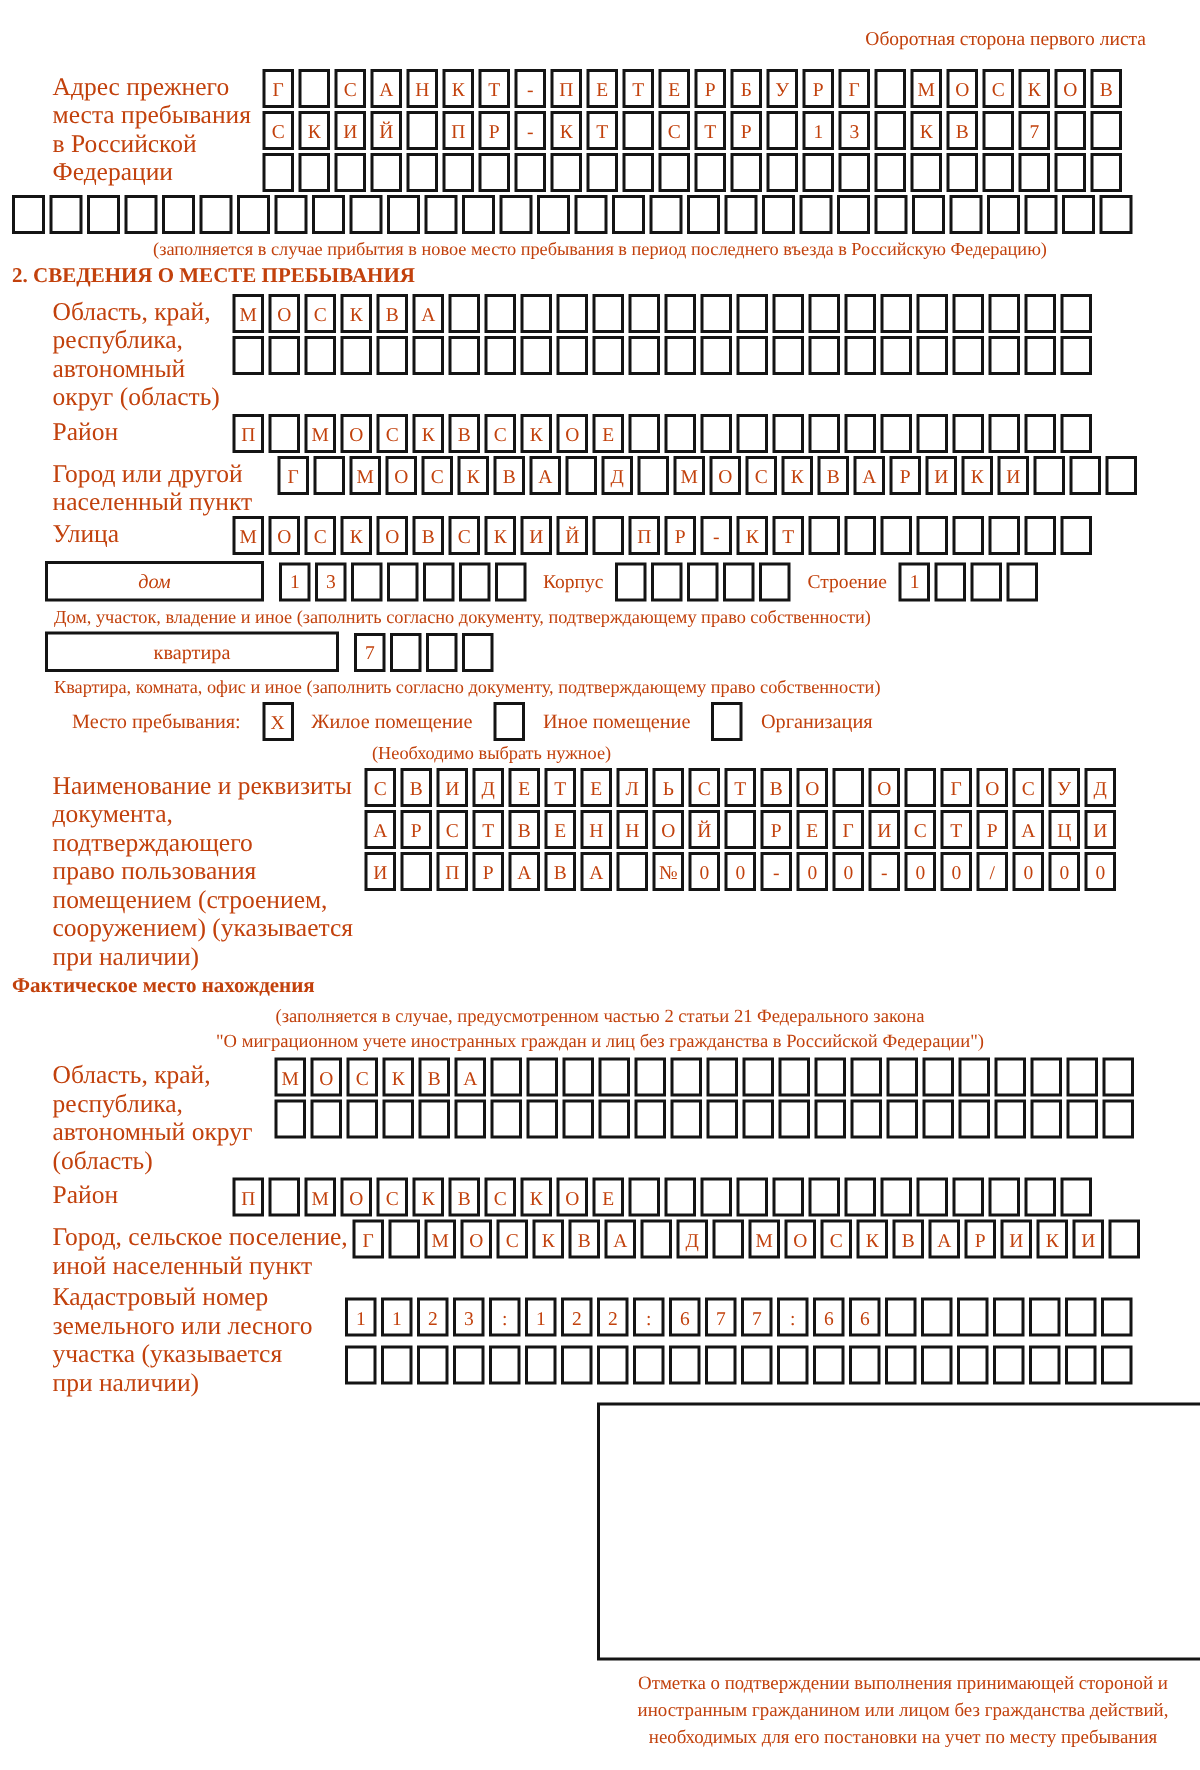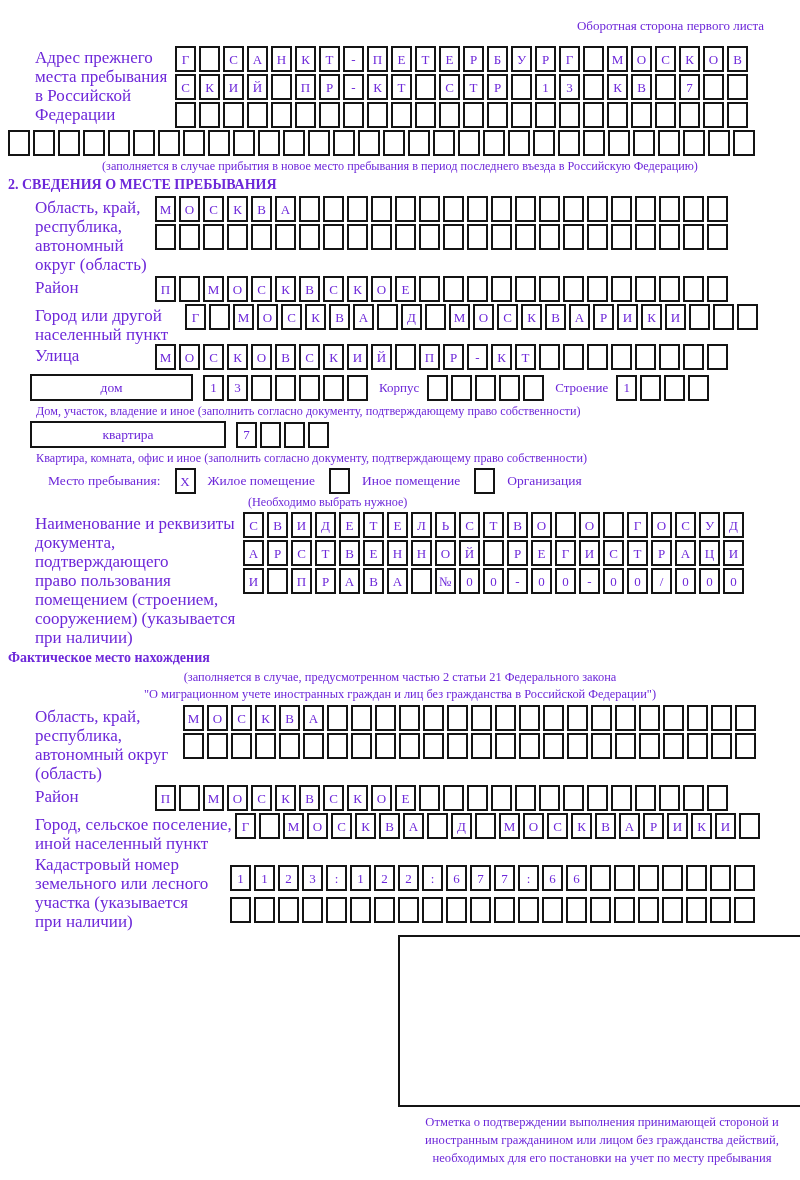--- a/index.html
+++ b/index.html
@@ -1,17 +1,17 @@
 <!DOCTYPE html>
 <html lang="ru"><head>
 <meta charset="utf-8">
 <style>
   html,body{margin:0;padding:0;background:#e8e8e8;}
   .page{
-    width:800px;height:1180px;background:#ffffff;color:#6d28d9;
+    width:800px;height:1180px;background:#ffffff;color:#c2410c;
     font-family:"Liberation Serif","DejaVu Serif",serif;
     position:relative;box-sizing:border-box;padding:4px 8px;overflow:hidden;
   }
   .sheet-note{text-align:right;font-size:13px;padding:14px 28px 0 0;}
   
   .boxrow{display:flex;margin-bottom:2px;}
   .cb{
     box-sizing:border-box;flex:0 0 auto;width:21px;height:26px;
     border:2px solid #141414;margin-right:3px;
     display:inline-flex;align-items:center;justify-content:center;
@@ -25,21 +25,21 @@
   .ml27{margin-left:27px;}
   .w140{width:140px;} .w120{width:120px;} .w150{width:150px;}
   .w208{width:208px;} .w148{width:148px;} .w200{width:200px;} .w195{width:195px;}
   .boxcol{display:flex;flex-direction:column;}
   .cnote{text-align:center;font-size:12.2px;line-height:16px;margin-top:2px;}
   .sec-title{text-align:left;font-weight:bold;font-size:14px;line-height:18px;margin:2px 0 2px 0;}
   .sub-note{text-align:center;font-size:12.4px;line-height:17px;}
   .inline-row{display:flex;align-items:center;margin-left:22px;margin-top:2px;}
   .wide-box{box-sizing:border-box;border:2px solid #141414;height:27px;
     display:flex;align-items:center;justify-content:center;font-size:13.5px;flex:0 0 auto;}
-  .dom-box{width:163px;margin-right:10px;}
+  .dom-box{width:146px;margin-right:10px;font-style:italic;}
   .kv-box{width:196px;margin-right:10px;}
   .ilabel{font-size:13px;padding:0 8px;flex:0 0 auto;}
   .small-cap{font-size:12.2px;line-height:16px;margin:2px 0 0 28px;}
   .check-row{display:flex;align-items:center;margin-left:40px;margin-top:2px;font-size:13.5px;}
   .check-row .cb{margin-left:14px;margin-right:0;}
   .check-row .optlabel{margin-left:12px;}
   .cbnote{font-size:12.2px;line-height:16px;margin-left:240px;}
   .mt2{margin-top:2px;}
   .doc-field{margin-top:2px;}
   .stamp-wrap{margin-left:390px;width:408px;margin-top:4px;}

